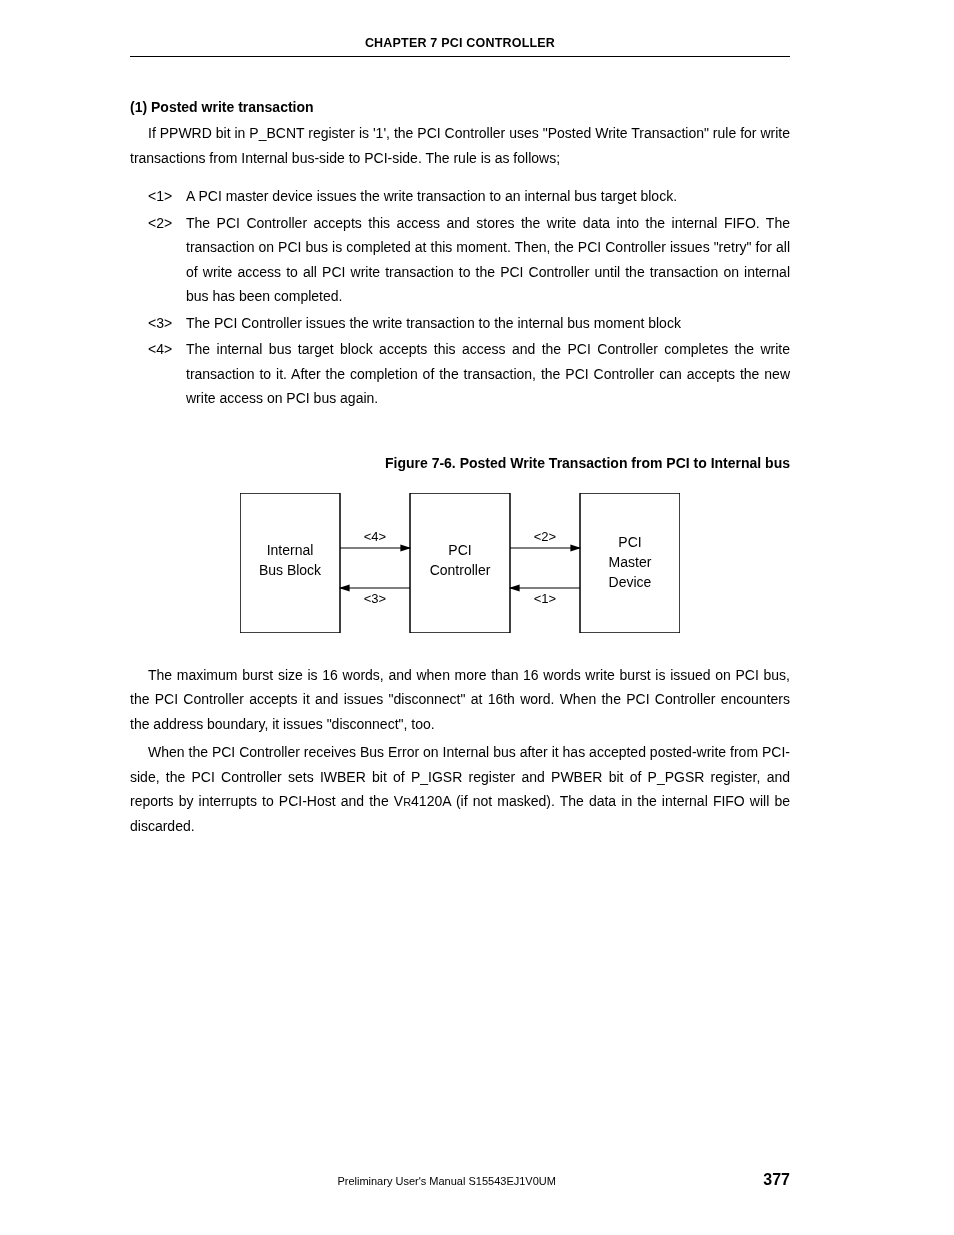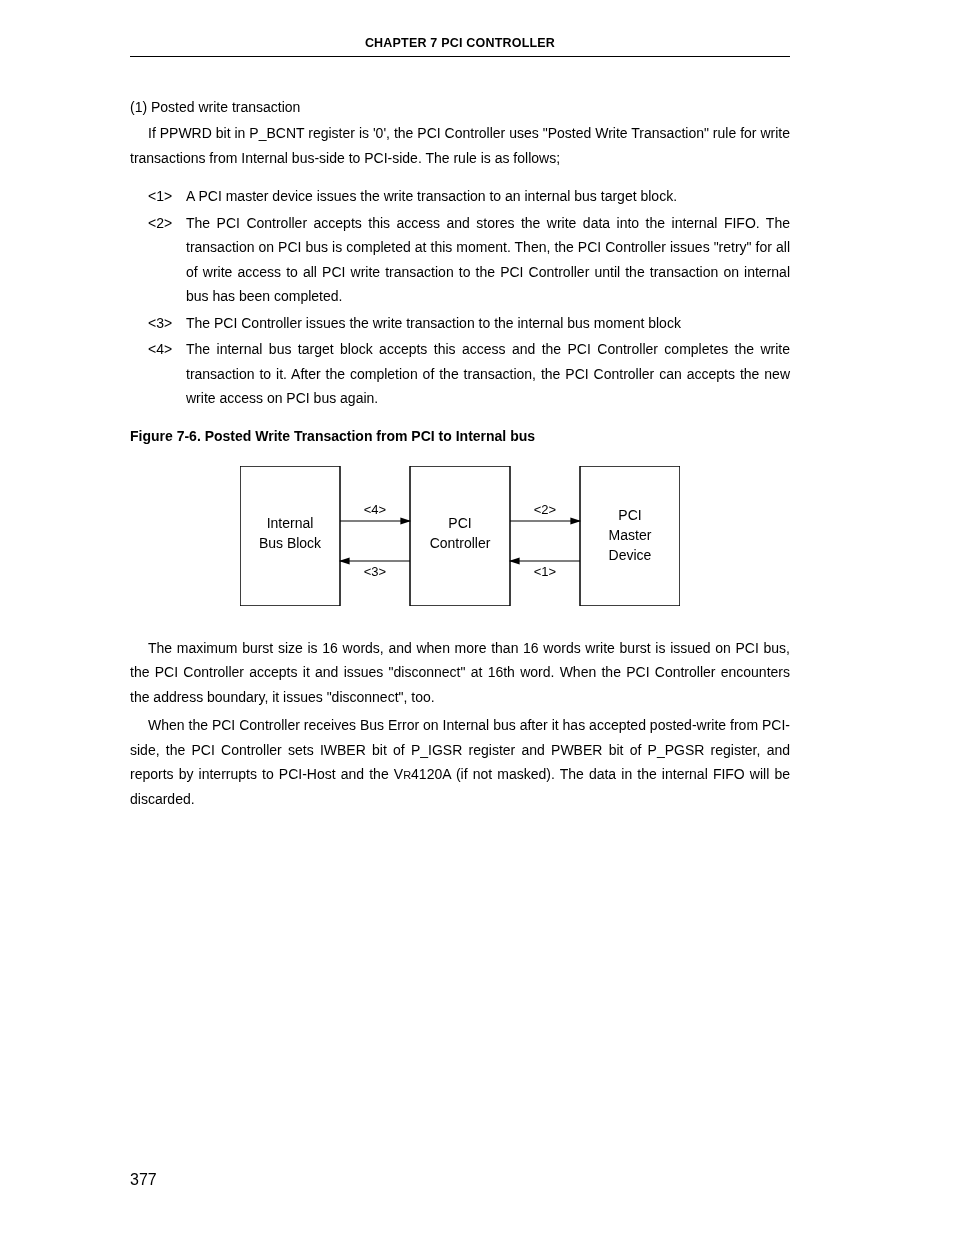--- a/index.html
+++ b/index.html
@@ -25,21 +25,21 @@
   }
   .hr {
     border-bottom: 1.5px solid #000;
     margin-bottom: 42px;
   }
   .sec-num {
     font-weight: bold;
     font-size: 14px;
   }
   .subhead {
-    font-weight: normal;
+    font-weight: bold;
     font-size: 14px;
     margin-top: 22px;
   }
   .bodytext {
     font-size: 14px;
     line-height: 1.75;
     text-align: justify;
   }
   .indent-first {
     text-indent: 18px;
@@ -56,24 +56,24 @@
   }
   .list-label {
     flex: 0 0 38px;
     padding-left: 18px;
     white-space: nowrap;
   }
   .list-body {
     flex: 1;
   }
   .fig-caption {
-    text-align: left;
+    text-align: right;
     font-weight: bold;
     font-size: 14px;
-    margin-top: 17px;
+    margin-top: 44px;
     margin-bottom: 22px;
   }
   .diagram {
     width: 440px;
     margin: 0 auto 30px auto;
   }
   .diagram svg { display: block; }
   .footer {
     position: absolute;
     bottom: 46px;
@@ -81,37 +81,37 @@
     right: 130px;
     display: flex;
     align-items: baseline;
   }
   .footer-center {
     flex: 1;
     text-align: center;
     font-size: 11px;
   }
   .footer-right {
-    font-weight: normal;
+    font-weight: bold;
     font-size: 16px;
   }
   .sc { font-size: 11px; }
 </style>
 </head>
 <body>
 
 <div class="page">
 
   <div class="chapter">CHAPTER  7   PCI CONTROLLER</div>
   <div class="hr"></div>
 
 
   <div class="subhead">(1) Posted write transaction</div>
 
-  <div class="bodytext indent-first" style="margin-top:6px;">If PPWRD bit in P_BCNT register is '0', the PCI Controller uses "Posted Write Transaction" rule for write transactions from Internal bus-side to PCI-side. The rule is as follows;</div>
+  <div class="bodytext indent-first" style="margin-top:6px;">If PPWRD bit in P_BCNT register is '1', the PCI Controller uses "Posted Write Transaction" rule for write transactions from Internal bus-side to PCI-side. The rule is as follows;</div>
 
   <div class="list">
     <div class="list-row">
       <div class="list-label">&lt;1&gt;</div>
       <div class="list-body">A PCI master device issues the write transaction to an internal bus target block.</div>
     </div>
     <div class="list-row">
       <div class="list-label">&lt;2&gt;</div>
       <div class="list-body">The PCI Controller accepts this access and stores the write data into the internal FIFO. The transaction on PCI bus is completed at this moment. Then, the PCI Controller issues "retry" for all of write access to all PCI write transaction to the PCI Controller until the transaction on internal bus has been completed.</div>
     </div>
@@ -161,16 +161,17 @@
     </svg>
   </div>
 
   <div class="bodytext indent-first">The maximum burst size is 16 words, and when more than 16 words write burst is issued on PCI bus, the PCI Controller accepts it and issues "disconnect" at 16th word. When the PCI Controller encounters the address boundary, it issues "disconnect", too.</div>
 
   <div class="bodytext indent-first" style="margin-top:4px;">
     <span>When the PCI Controller receives Bus Error on Internal bus after it has accepted posted-write from PCI-side, the PCI Controller sets IWBER bit of P_IGSR register and PWBER bit of P_PGSR register, and reports by interrupts to PCI-Host and the V</span><span class="sc">R</span><span>4120A (if not masked). The data in the internal FIFO will be discarded.</span>
   </div>
 
   <div class="footer">
+    <div class="footer-center">Preliminary User's Manual  S15543EJ1V0UM</div>
     <div class="footer-right">377</div>
   </div>
 
 </div>
 
 </body></html>

